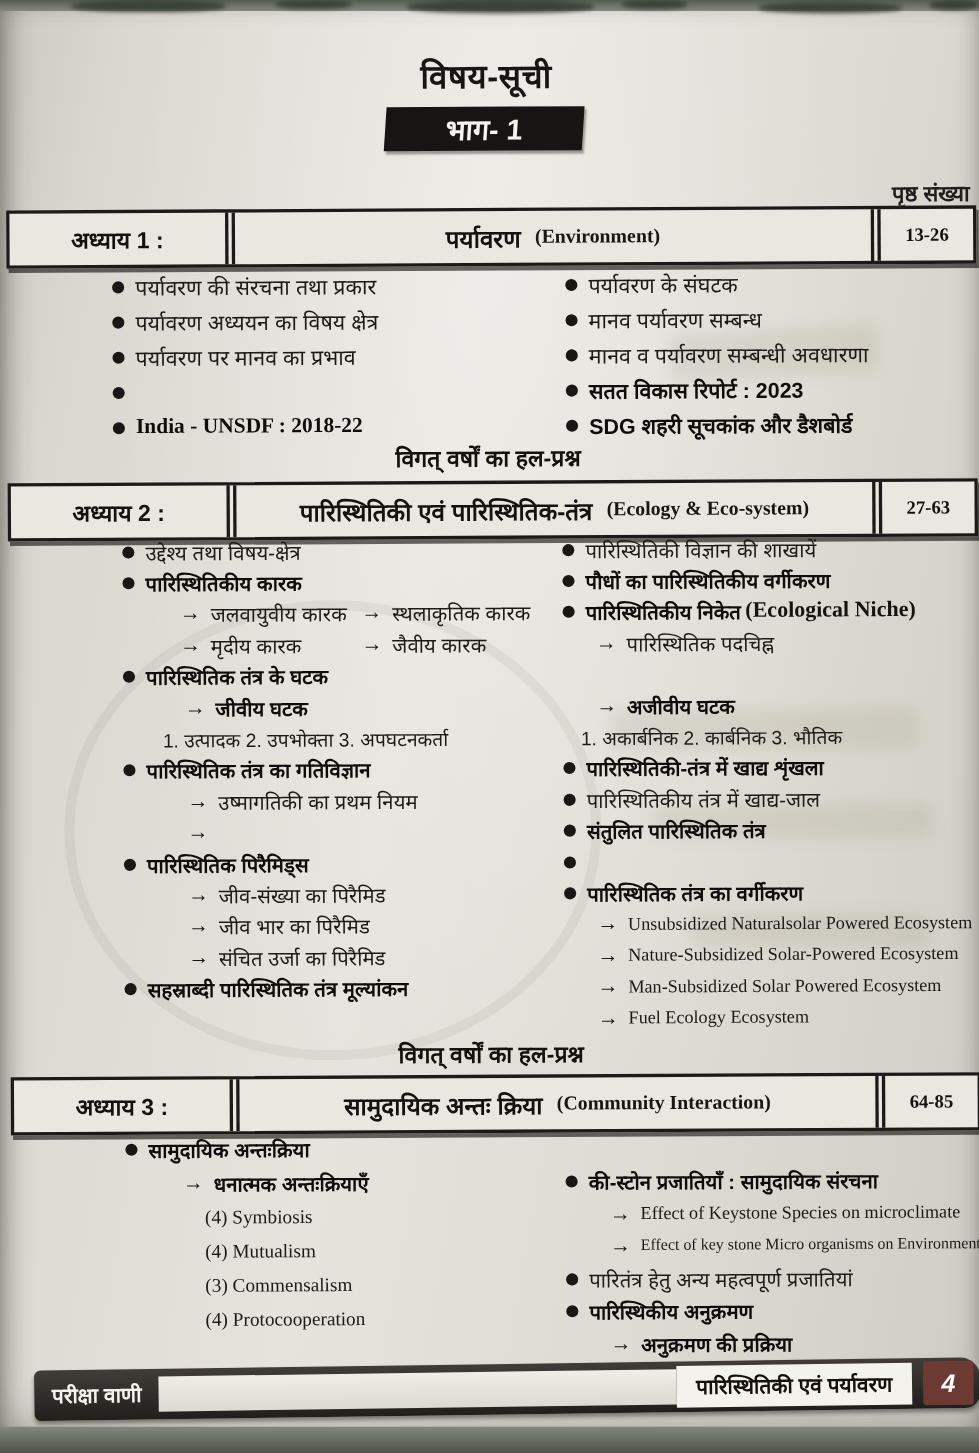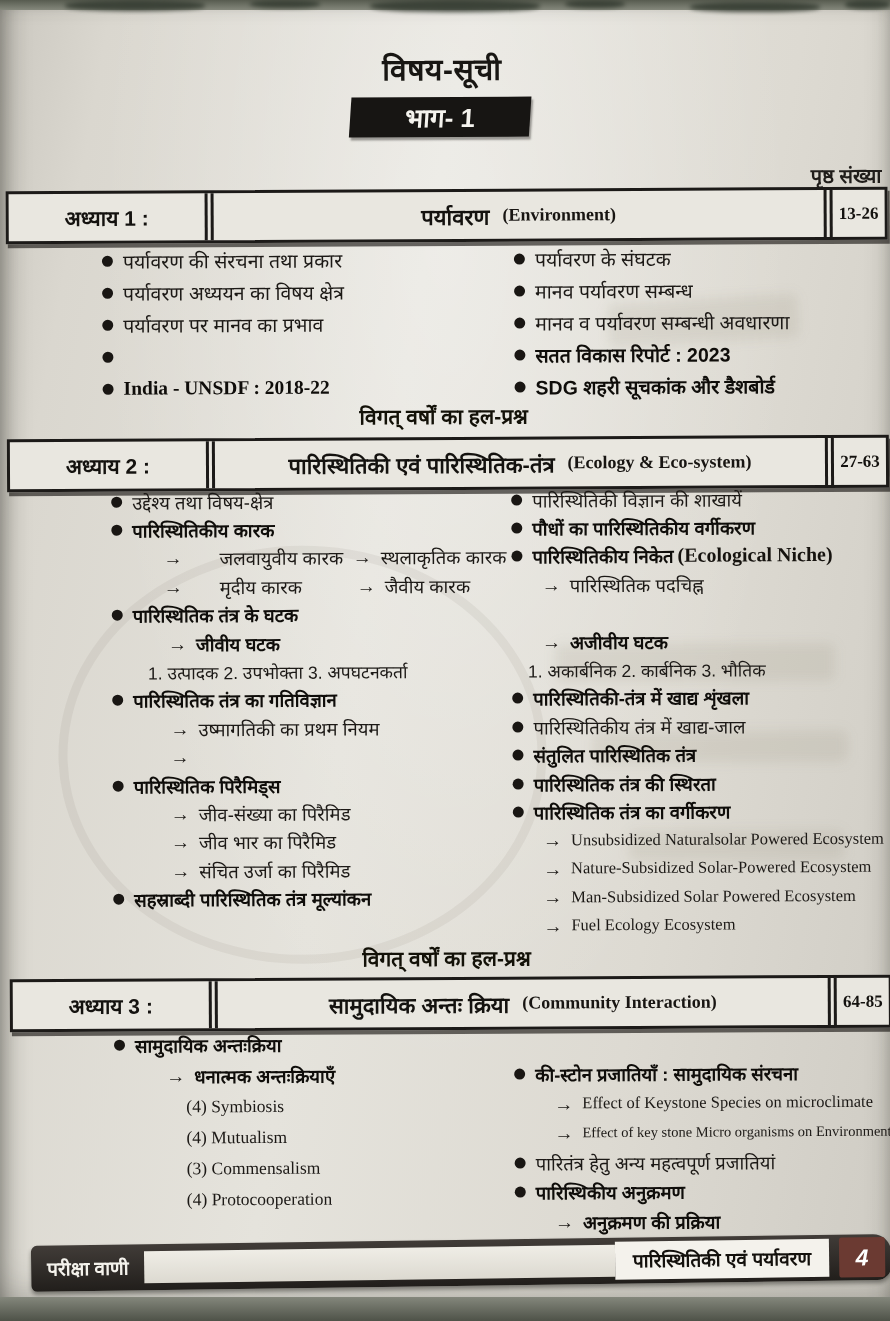--- a/index.html
+++ b/index.html
@@ -43,21 +43,21 @@
 
   
   .ch-header{position:absolute;left:8px;right:0;height:47px;display:flex;align-items:stretch;
     border:3px solid #1c1a18;background:#e9e7e0;box-shadow:2px 4px 0 rgba(28,25,22,.65);}
   .ch-label{width:196px;display:flex;align-items:center;justify-content:center;
     font-size:21px;font-weight:700;color:#14120f;}
   .dbl{width:3px;border-left:3px solid #1c1a18;border-right:3px solid #1c1a18;}
   .ch-title{flex:1;display:flex;align-items:center;justify-content:center;gap:9px;white-space:nowrap;}
   .ch-title .hi{font-size:22px;font-weight:700;color:#14120f;}
   .ch-title .en{font-family:"Liberation Serif",serif;font-size:18px;font-weight:700;color:#181512;}
-  .ch-pages{width:52px;display:flex;align-items:center;justify-content:center;
+  .ch-pages{width:84px;display:flex;align-items:center;justify-content:center;
     font-family:"Liberation Serif",serif;font-size:17px;font-weight:600;color:#14120f;}
 
   
   .tbody{position:absolute;left:0;right:0;}
   .col{position:absolute;top:0;}
   .item{display:flex;align-items:center;white-space:nowrap;color:#1c1916;}
   .rows32 .item{height:32px;}
   .rows286 .item{height:28.4px;}
   .rows31 .item{height:31px;}
   .rows295 .item{height:29.5px;}
@@ -66,21 +66,21 @@
   .txt{font-size:18.5px;}
   .rows32 .txt{font-size:19.5px;}
   .bold .txt{font-weight:700;color:#0f0d0a;}
   .serif .txt{font-family:"Liberation Serif",serif;font-size:16.5px;}
   .rows32 .serif .txt,{font-size:19.5px;}
   .rows32 .item.serif .txt{font-size:19.5px;}
   .rows31 .item.serif .txt{font-size:17.5px;}
   .item.small .txt{font-size:14.5px;}
   .t-plain .txt{font-size:17.5px;}
   .en{font-family:"Liberation Serif",serif;font-size:20px;font-weight:700;color:#16130f;margin-left:4px;}
-  .pair-a{display:inline-block;width:137px;margin-left:28px;}
+  .pair-a{display:inline-block;width:137px;}
 
   .solved{position:absolute;left:0;width:100%;text-align:center;
     font-size:21px;font-weight:700;color:#131108;}
 
   
   .footer{position:absolute;left:28px;right:2px;top:1240px;height:46px;z-index:2;
     display:flex;align-items:stretch;transform:rotate(-0.5deg);
     background:linear-gradient(#413c38,#211e1b);border-radius:6px 18px 14px 6px;
     box-shadow:0 3px 4px rgba(20,20,16,.45);}
   .f-brand{display:flex;align-items:center;padding:0 16px;color:#f4f2ec;
@@ -275,21 +275,20 @@
           <div class="item t-bullet">
             <span class="marker dot"></span>
             <span class="txt">पारिस्थितिकीय तंत्र में खाद्य-जाल</span>
           </div>
           <div class="item t-bullet bold">
             <span class="marker dot"></span>
             <span class="txt">संतुलित पारिस्थितिक तंत्र</span>
           </div>
           <div class="item t-bullet bold">
             <span class="marker dot"></span>
-            <span class="txt">पारिस्थितिक तंत्र की स्थिरता</span>
           </div>
           <div class="item t-bullet bold">
             <span class="marker dot"></span>
             <span class="txt">पारिस्थितिक तंत्र का वर्गीकरण</span>
           </div>
           <div class="item t-arrow serif" style="padding-left: 30px;">
             <span class="marker arr">→</span>
             <span class="txt">Unsubsidized Naturalsolar Powered Ecosystem</span>
           </div>
           <div class="item t-arrow serif" style="padding-left: 30px;">

